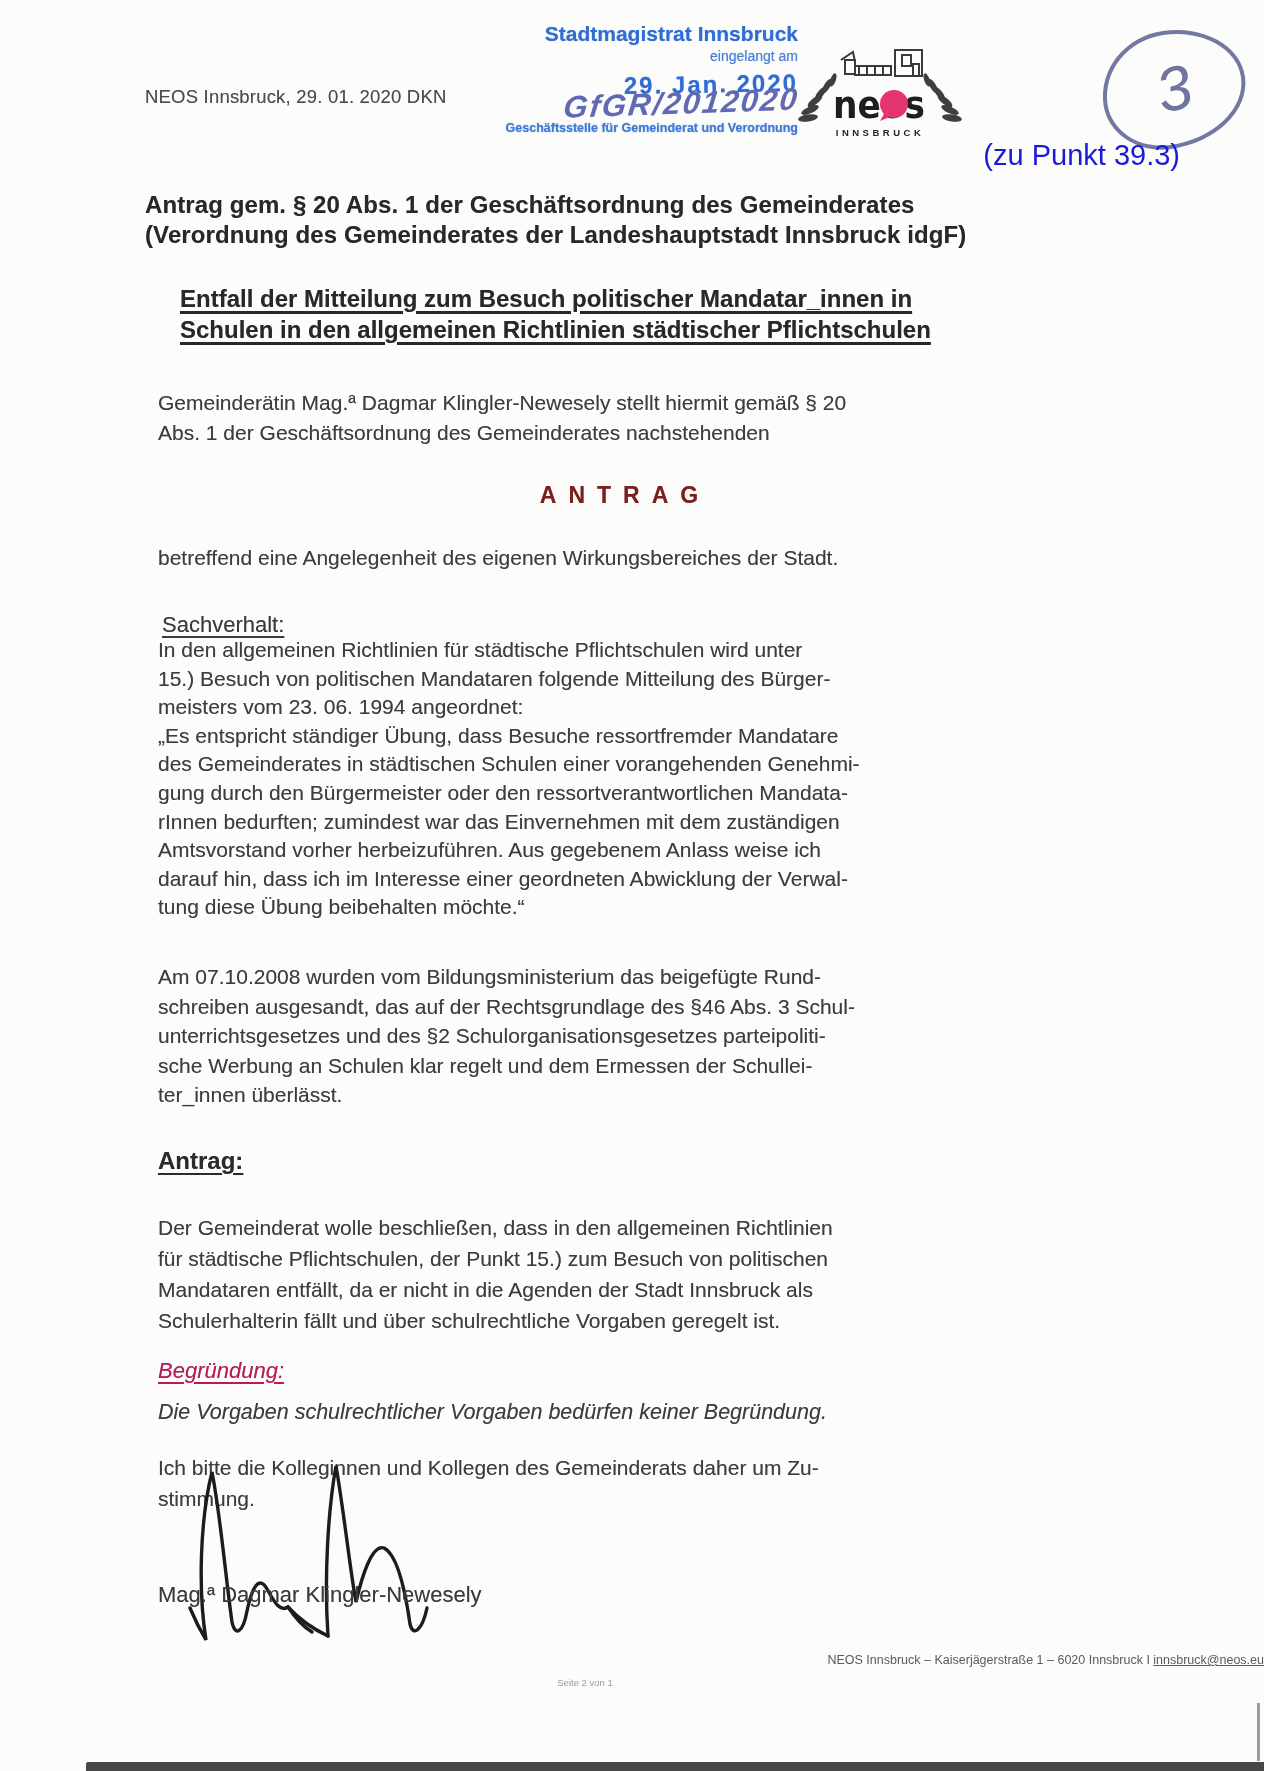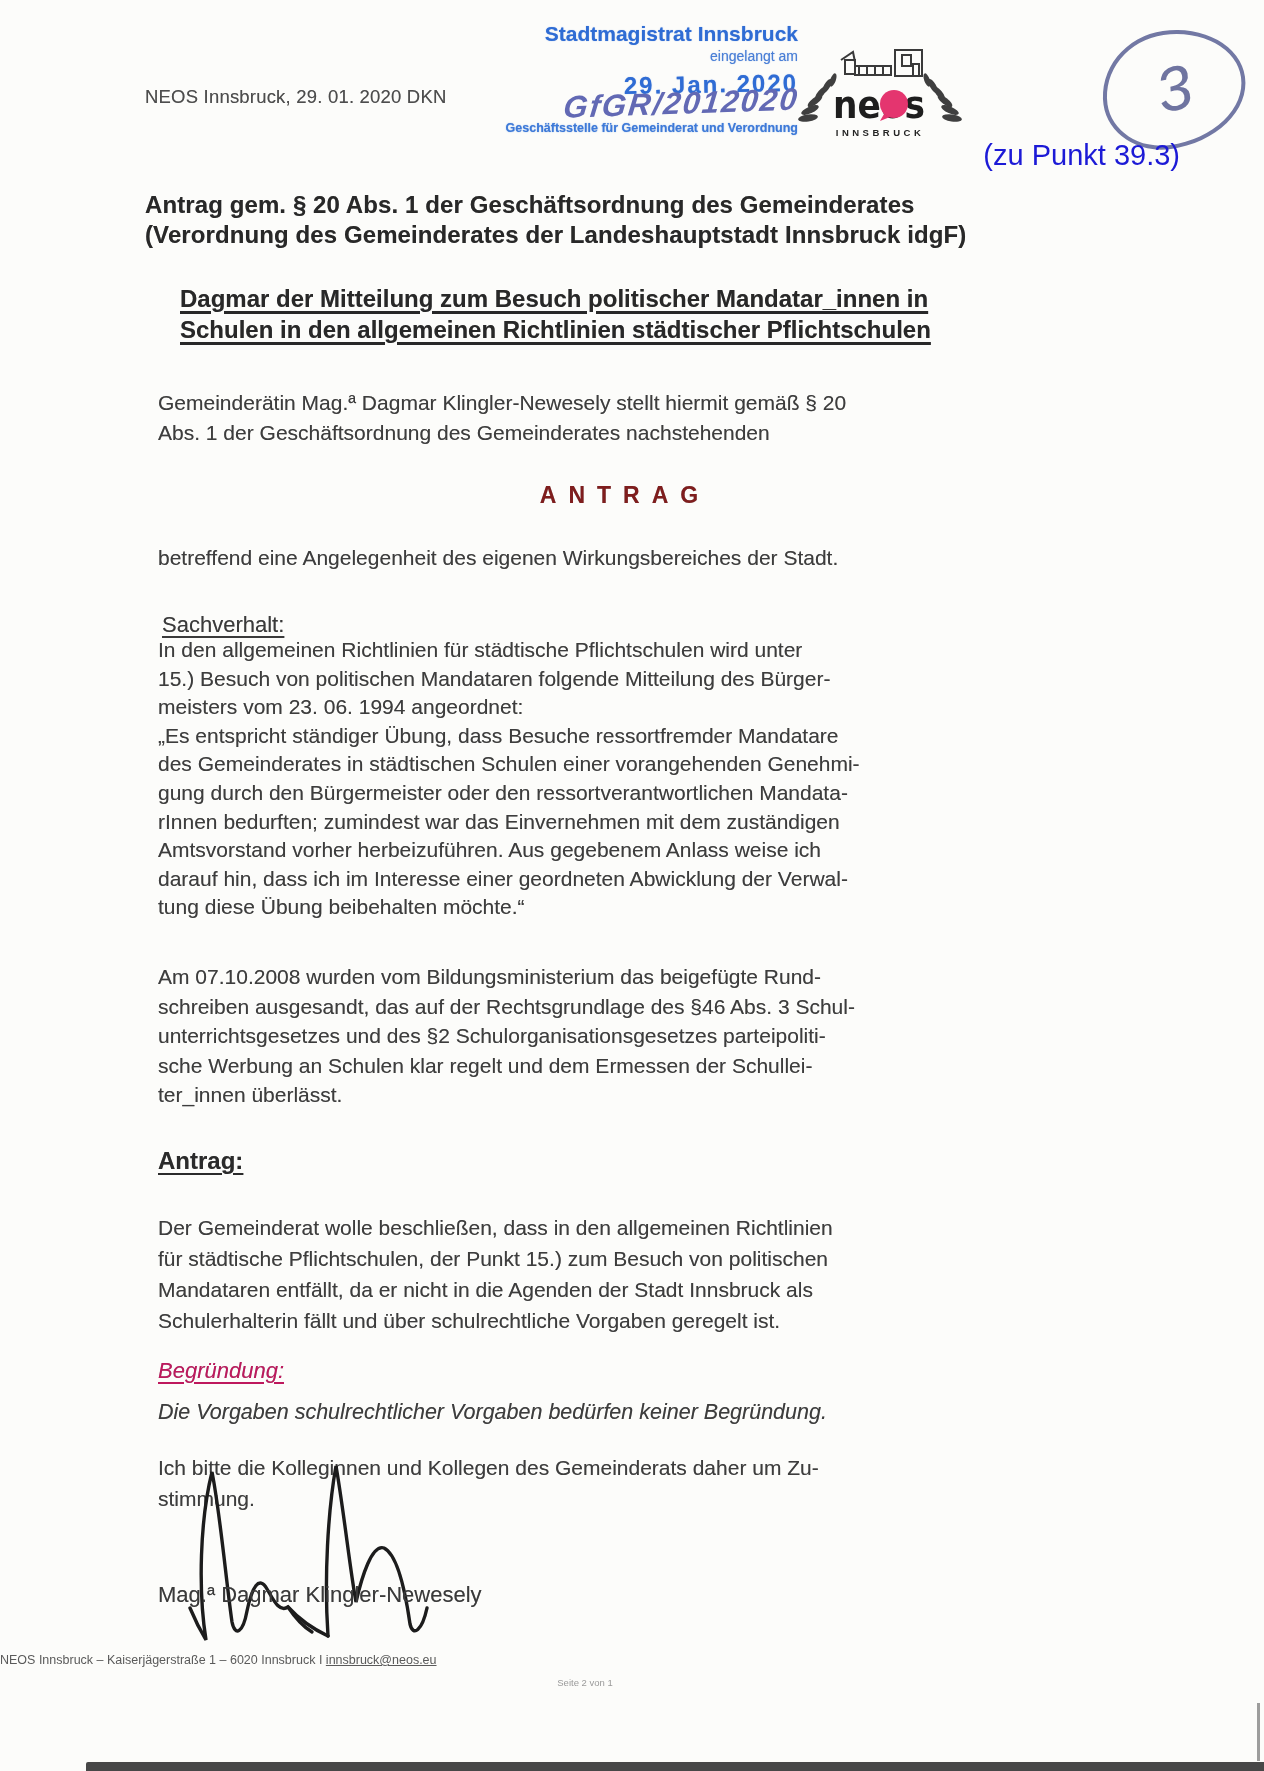--- a/index.html
+++ b/index.html
@@ -46,21 +46,21 @@
   .ministry{left:158px;top:962px;line-height:29.5px;}
   .antrag-h{left:158px;top:1147px;font-size:24px;}
   .antrag-b{left:158px;top:1212px;line-height:31px;}
   .begr-h{left:158px;top:1358px;font-style:italic;font-weight:normal;color:#be185d;}
   .begr-b{left:158px;top:1398px;font-style:italic;font-size:21.5px;}
   .closing{left:158px;top:1452px;line-height:31px;}
   .sig-box{left:182px;top:1458px;width:290px;height:200px;}
   .signer{left:158px;top:1582px;font-size:22px;color:#3a3a3a;}
 
   
-  .footer{left:0;top:1653px;width:1264px;text-align:left;font-size:12.5px;color:#5a5a5a;}
+  .footer{left:0;top:1653px;width:1264px;text-align:right;font-size:12.5px;color:#5a5a5a;}
   .footer .email{text-decoration:underline;}
   .pageinfo{left:0;top:1677px;width:1170px;text-align:center;font-size:9.5px;color:#9a9a9a;}
 
   
   .scan-bar{left:86px;right:0;bottom:0;height:9px;background:#474747;border-radius:2px 0 0 0;}
   .scan-edge{right:4px;bottom:10px;width:3px;height:58px;background:#6a6a6a;opacity:.65;}
 </style>
 </head>
 <body>
 
@@ -121,21 +121,21 @@
   </div>
 
   <div class="abs agenda">(zu Punkt 39.3)</div>
 
   <div class="abs heading scan">
     <div>Antrag gem. § 20 Abs. 1 der Geschäftsordnung des Gemeinderates</div>
     <div>(Verordnung des Gemeinderates der Landeshauptstadt Innsbruck idgF)</div>
   </div>
 
   <div class="abs doc-title scan">
-    <div>Dagmar der Mitteilung zum Besuch politischer Mandatar_innen in</div>
+    <div>Entfall der Mitteilung zum Besuch politischer Mandatar_innen in</div>
     <div>Schulen in den allgemeinen Richtlinien städtischer Pflichtschulen</div>
   </div>
 
   <div class="abs body-txt intro pre scan">Gemeinderätin Mag.ª Dagmar Klingler-Newesely stellt hiermit gemäß § 20
 Abs. 1 der Geschäftsordnung des Gemeinderates nachstehenden</div>
 
   <div class="abs antrag-word scan">ANTRAG</div>
 
   <div class="abs body-txt subject scan">betreffend eine Angelegenheit des eigenen Wirkungsbereiches der Stadt.</div>
 

